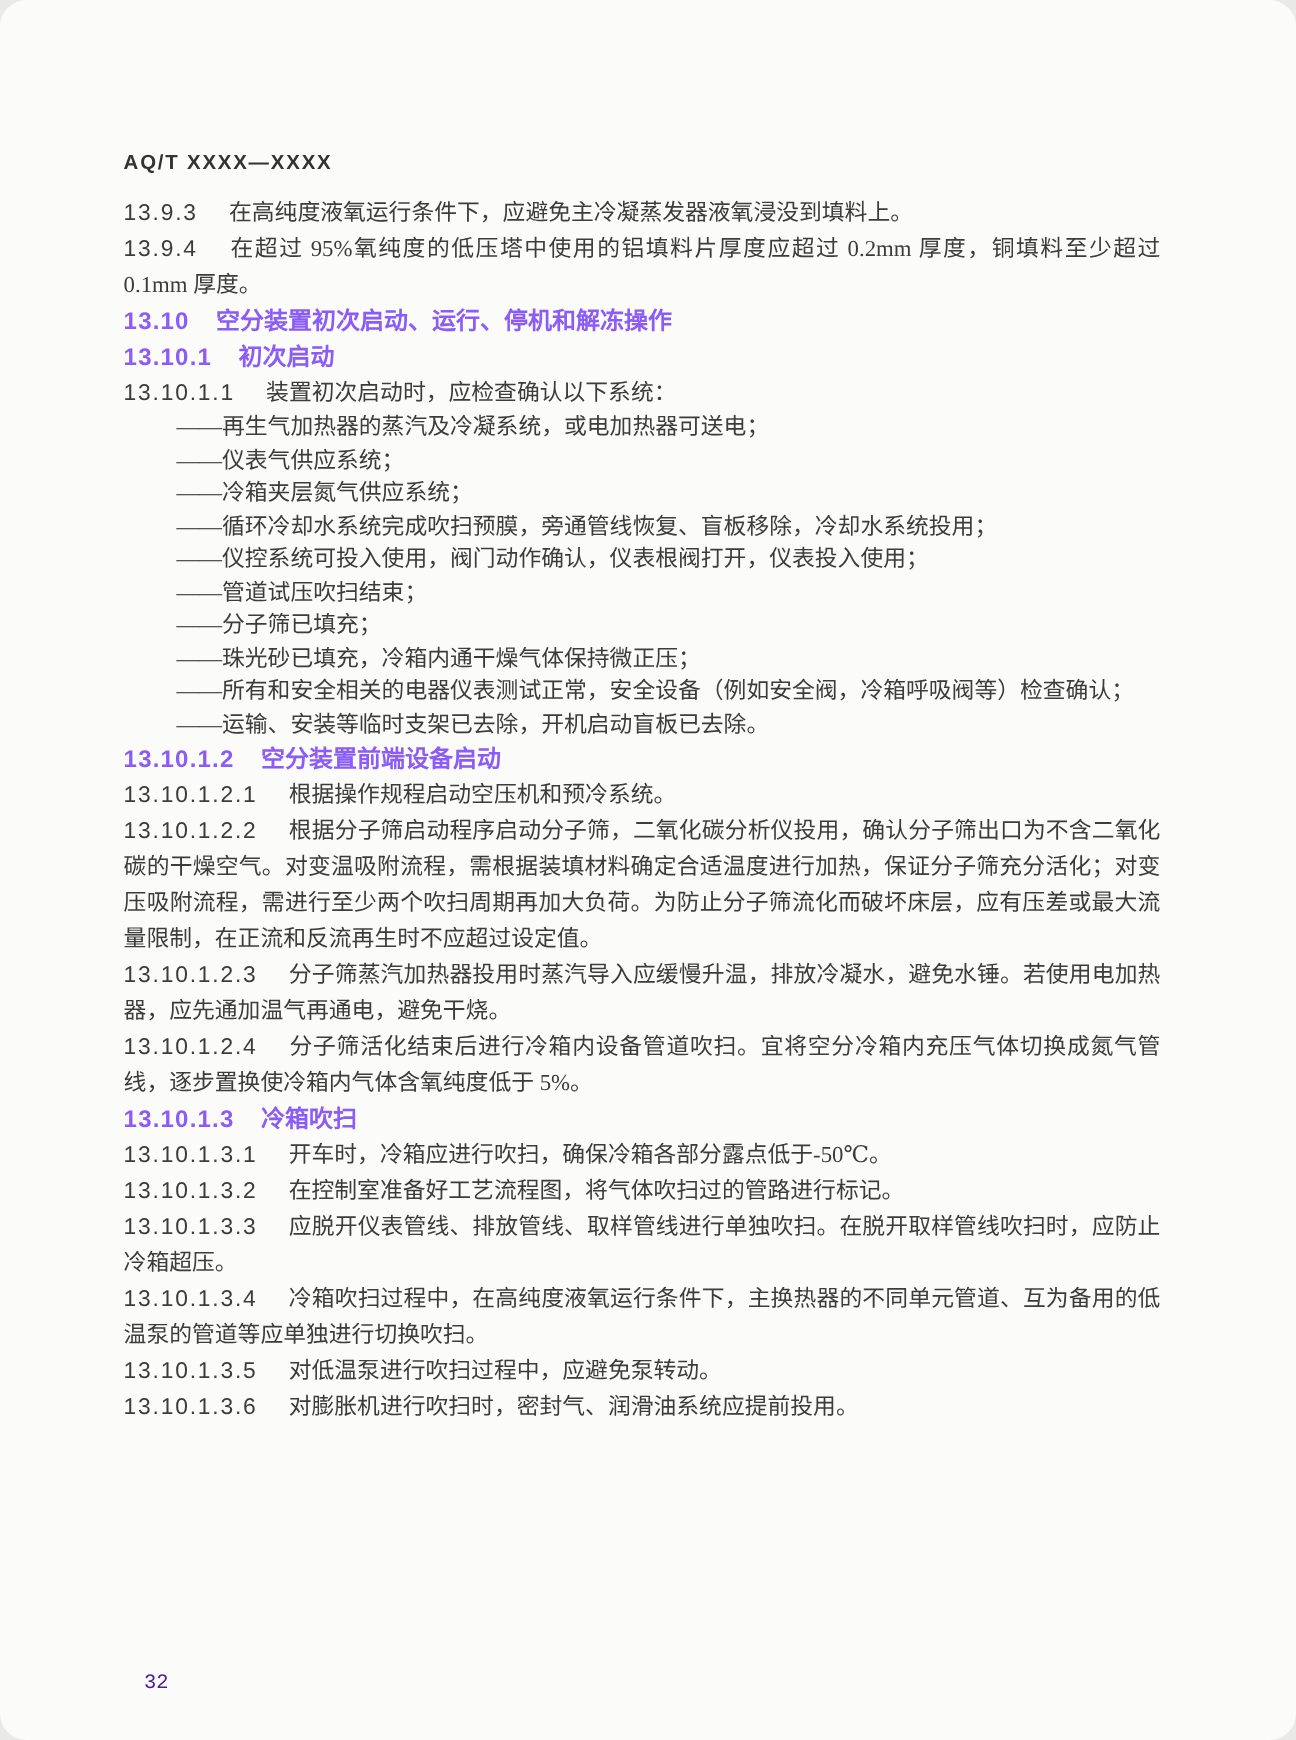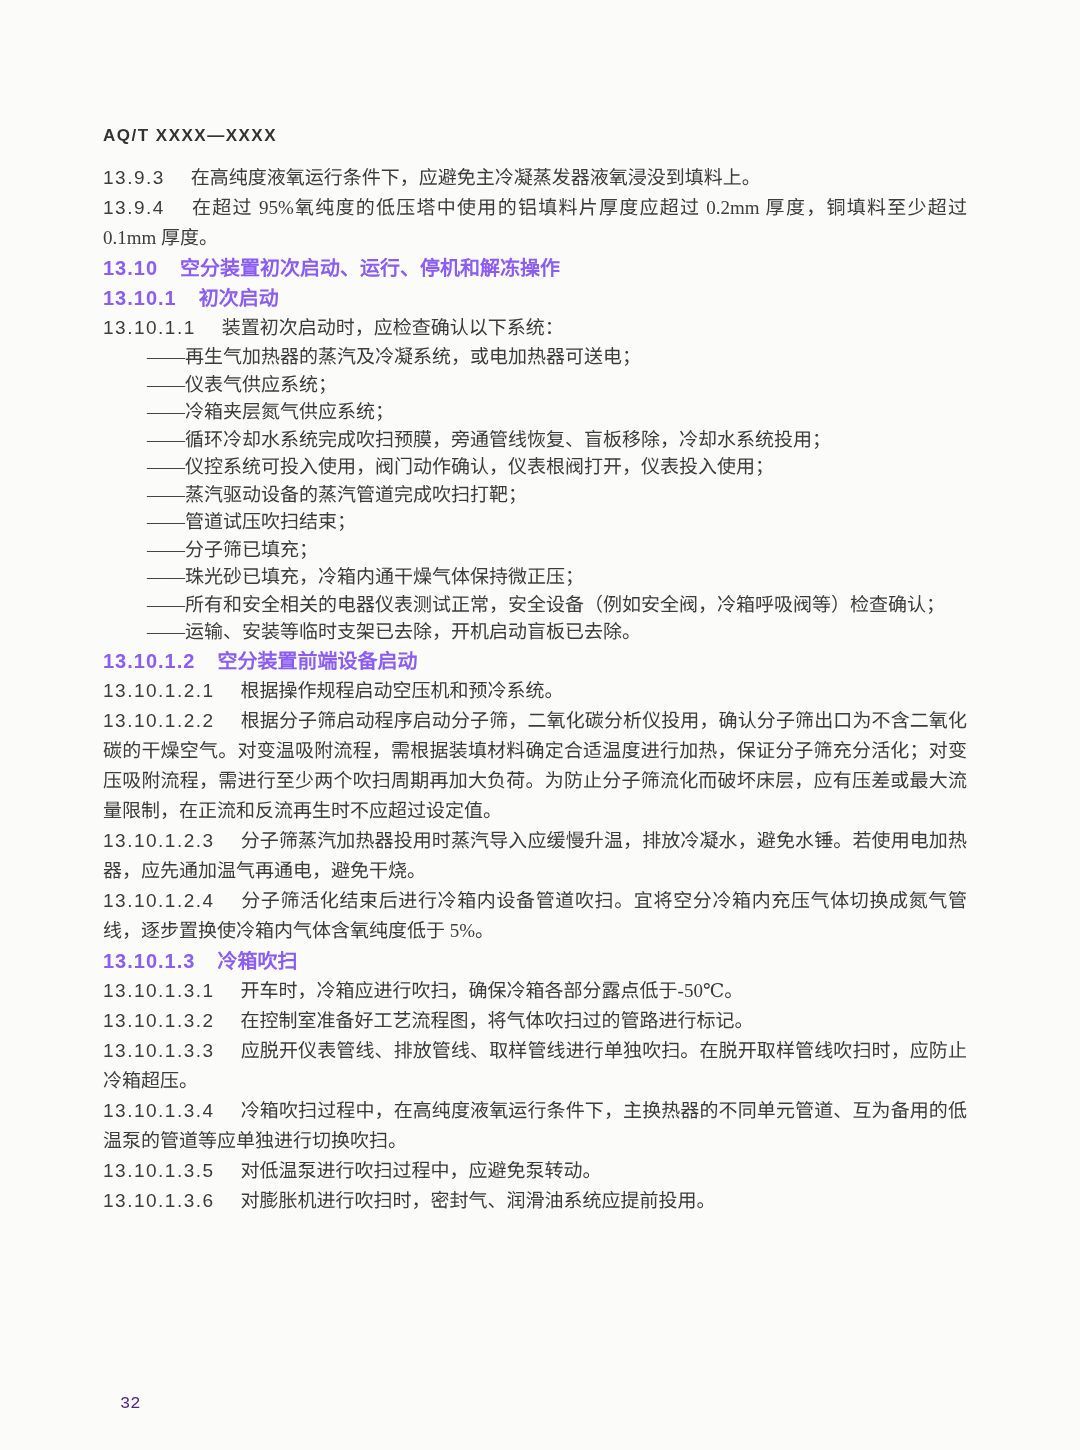--- a/index.html
+++ b/index.html
@@ -7,20 +7,21 @@
 
   .page {
     position: relative;
     width: 1080px;
     height: 1450px;
     margin: 0 auto;
     background: #fbfbf9;
     overflow: hidden;
     font-family: "Liberation Serif", "DejaVu Serif", serif;
     color: #3c3c3c;
+    border-radius: 22px;
   }
 
   .doc-header {
     position: absolute;
     top: 126px;
     left: 103px;
     font-family: "Liberation Sans", "DejaVu Sans", sans-serif;
     font-weight: 600;
     font-size: 17px;
     letter-spacing: 1.5px;
@@ -87,21 +88,20 @@
       <p class="clause"><span class="num">13.9.3</span><span>在高纯度液氧运行条件下，应避免主冷凝蒸发器液氧浸没到填料上。</span></p>
       <p class="clause"><span class="num">13.9.4</span><span>在超过 95%氧纯度的低压塔中使用的铝填料片厚度应超过 0.2mm 厚度，铜填料至少超过 0.1mm 厚度。</span></p>
       <p class="heading heading1"><span class="num">13.10</span><span>空分装置初次启动、运行、停机和解冻操作</span></p>
       <p class="heading heading2"><span class="num">13.10.1</span><span>初次启动</span></p>
       <p class="clause"><span class="num">13.10.1.1</span><span>装置初次启动时，应检查确认以下系统：</span></p>
       <p class="dash-item">——再生气加热器的蒸汽及冷凝系统，或电加热器可送电；</p>
       <p class="dash-item">——仪表气供应系统；</p>
       <p class="dash-item">——冷箱夹层氮气供应系统；</p>
       <p class="dash-item">——循环冷却水系统完成吹扫预膜，旁通管线恢复、盲板移除，冷却水系统投用；</p>
       <p class="dash-item">——仪控系统可投入使用，阀门动作确认，仪表根阀打开，仪表投入使用；</p>
-      <p class="dash-item">——蒸汽驱动设备的蒸汽管道完成吹扫打靶；</p>
       <p class="dash-item">——管道试压吹扫结束；</p>
       <p class="dash-item">——分子筛已填充；</p>
       <p class="dash-item">——珠光砂已填充，冷箱内通干燥气体保持微正压；</p>
       <p class="dash-item">——所有和安全相关的电器仪表测试正常，安全设备（例如安全阀，冷箱呼吸阀等）检查确认；</p>
       <p class="dash-item">——运输、安装等临时支架已去除，开机启动盲板已去除。</p>
       <p class="heading heading2"><span class="num">13.10.1.2</span><span>空分装置前端设备启动</span></p>
       <p class="clause"><span class="num">13.10.1.2.1</span><span>根据操作规程启动空压机和预冷系统。</span></p>
       <p class="clause"><span class="num">13.10.1.2.2</span><span>根据分子筛启动程序启动分子筛，二氧化碳分析仪投用，确认分子筛出口为不含二氧化碳的干燥空气。对变温吸附流程，需根据装填材料确定合适温度进行加热，保证分子筛充分活化；对变压吸附流程，需进行至少两个吹扫周期再加大负荷。为防止分子筛流化而破坏床层，应有压差或最大流量限制，在正流和反流再生时不应超过设定值。</span></p>
       <p class="clause"><span class="num">13.10.1.2.3</span><span>分子筛蒸汽加热器投用时蒸汽导入应缓慢升温，排放冷凝水，避免水锤。若使用电加热器，应先通加温气再通电，避免干烧。</span></p>
       <p class="clause"><span class="num">13.10.1.2.4</span><span>分子筛活化结束后进行冷箱内设备管道吹扫。宜将空分冷箱内充压气体切换成氮气管线，逐步置换使冷箱内气体含氧纯度低于 5%。</span></p>

